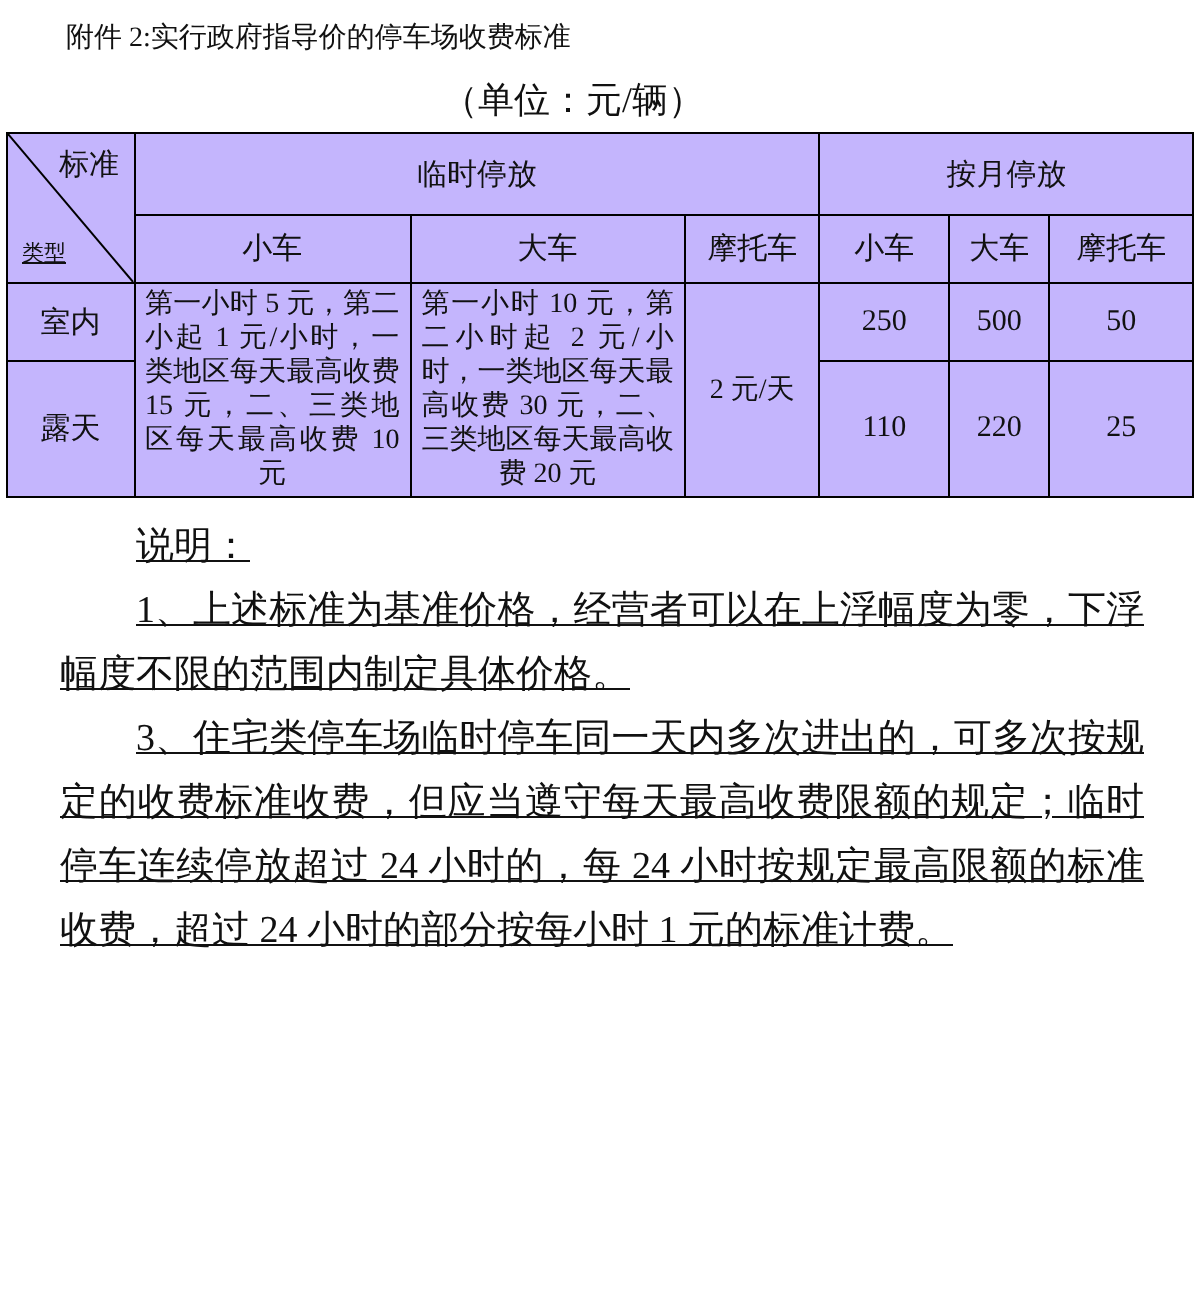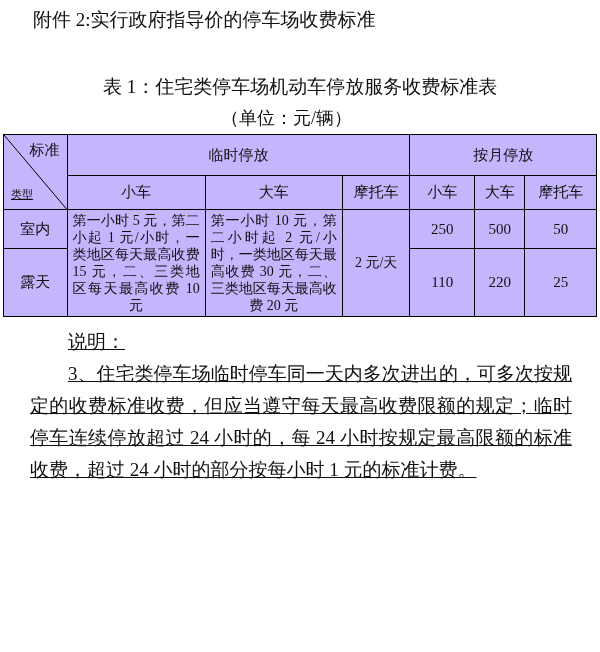--- a/index.html
+++ b/index.html
@@ -13,21 +13,21 @@
     color: #111111;
   }
   .page {
     position: relative;
     width: 600px;
     height: 652px;
     background: #ffffff;
   }
   .doc-title {
     margin: 8px 0 0 33px;
-    font-size: 19px;
+    font-size: 14px;
     line-height: 24px;
     white-space: nowrap;
   }
   .table-caption {
     margin-top: 42px;
     text-align: center;
     font-size: 19px;
     line-height: 26px;
   }
   .unit-note {
@@ -94,21 +94,20 @@
     text-decoration: underline;
   }
 </style>
 </head>
 <body>
 
 <div class="page">
 
   <div class="doc-title">附件 2:实行政府指导价的停车场收费标准</div>
 
-  <div class="table-caption">表 1：住宅类停车场机动车停放服务收费标准表</div>
 
   <div class="unit-note">（单位：元/辆）</div>
 
   <table class="fee-table">
     <colgroup>
       <col style="width:63px">
       <col style="width:137px">
       <col style="width:136px">
       <col style="width:67px">
       <col style="width:64px">
@@ -148,16 +147,17 @@
         <td class="row-head">露天</td>
         <td class="num-cell">110</td>
         <td class="num-cell">220</td>
         <td class="num-cell">25</td>
       </tr>
     </tbody>
   </table>
 
   <div class="notes">
     <p>说明：</p>
+    <p>1、上述标准为基准价格，经营者可以在上浮幅度为零，下浮幅度不限的范围内制定具体价格。</p>
     <p>3、住宅类停车场临时停车同一天内多次进出的，可多次按规定的收费标准收费，但应当遵守每天最高收费限额的规定；临时停车连续停放超过 24 小时的，每 24 小时按规定最高限额的标准收费，超过 24 小时的部分按每小时 1 元的标准计费。</p>
   </div>
 
 </div>
 
 </body></html>

